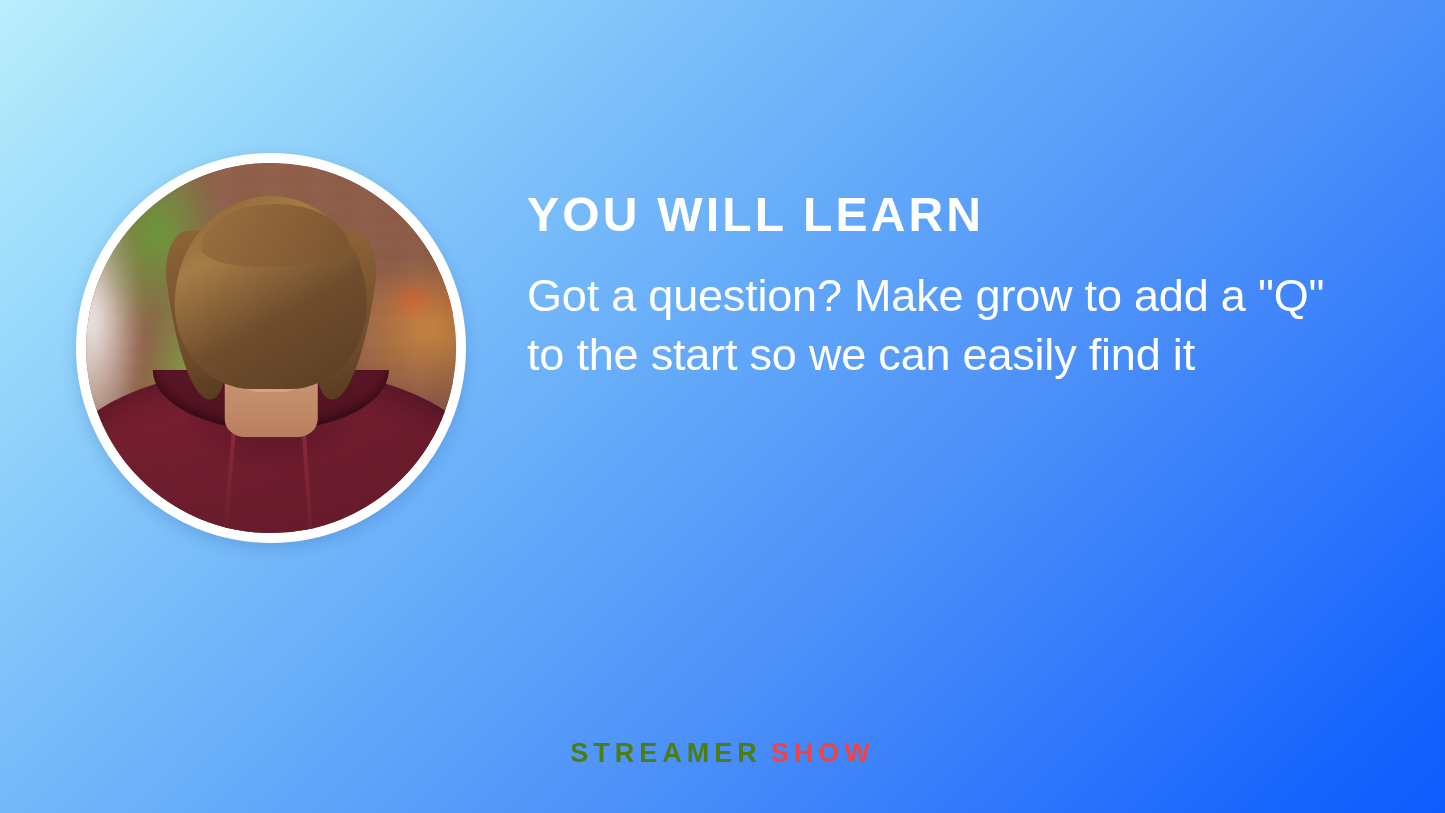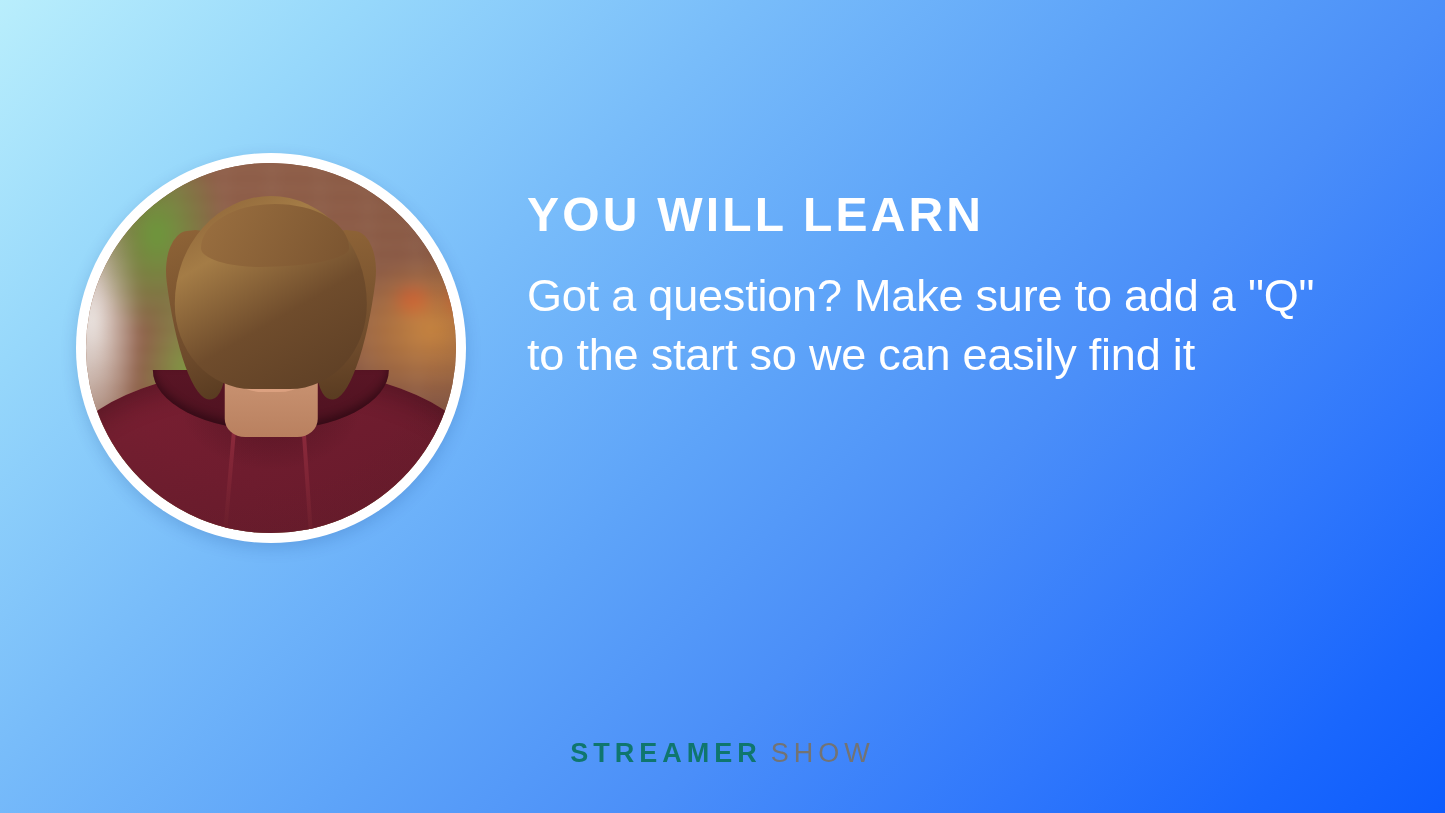--- a/index.html
+++ b/index.html
@@ -219,28 +219,28 @@
     position:absolute;
     left:0; right:0;
     top:738px;
     text-align:center;
     white-space:nowrap;
   }
   .brand-strong {
     font-size:27px;
     font-weight:700;
     letter-spacing:5.0px;
-    color:#0f766e;
+    color:#4d7c0f;
     margin-top:41px;
   }
   .brand-light {
     font-size:27px;
-    font-weight:400;
+    font-weight:700;
     letter-spacing:5.0px;
-    color:#737373;
+    color:#ef4444;
     margin-left:9px;
   }
 </style>
 </head>
 <body>
 
 <div class="slide">
 
   <div class="avatar-wrap">
     <div class="avatar-photo" aria-label="Smiling host with shoulder-length brown hair wearing a maroon hoodie, blurred brick wall and plants behind">
@@ -261,20 +261,20 @@
         <div class="ph-smile"></div>
       </div>
       <div class="ph-hair"></div>
       <div class="ph-bang"></div>
       <div class="ph-soft"></div>
     </div>
   </div>
 
   <div class="content">
     <h1 class="headline">You Will Learn</h1>
-    <p class="para">Got a question? Make sure to add a "Q" to the start so we can easily find it</p>
+    <p class="para">Got a question? Make grow to add a "Q" to the start so we can easily find it</p>
   </div>
 
   <div class="footer">
     <span class="brand-strong">STREAMER</span><span class="brand-light">SHOW</span>
   </div>
 
 </div>
 
 </body></html>

